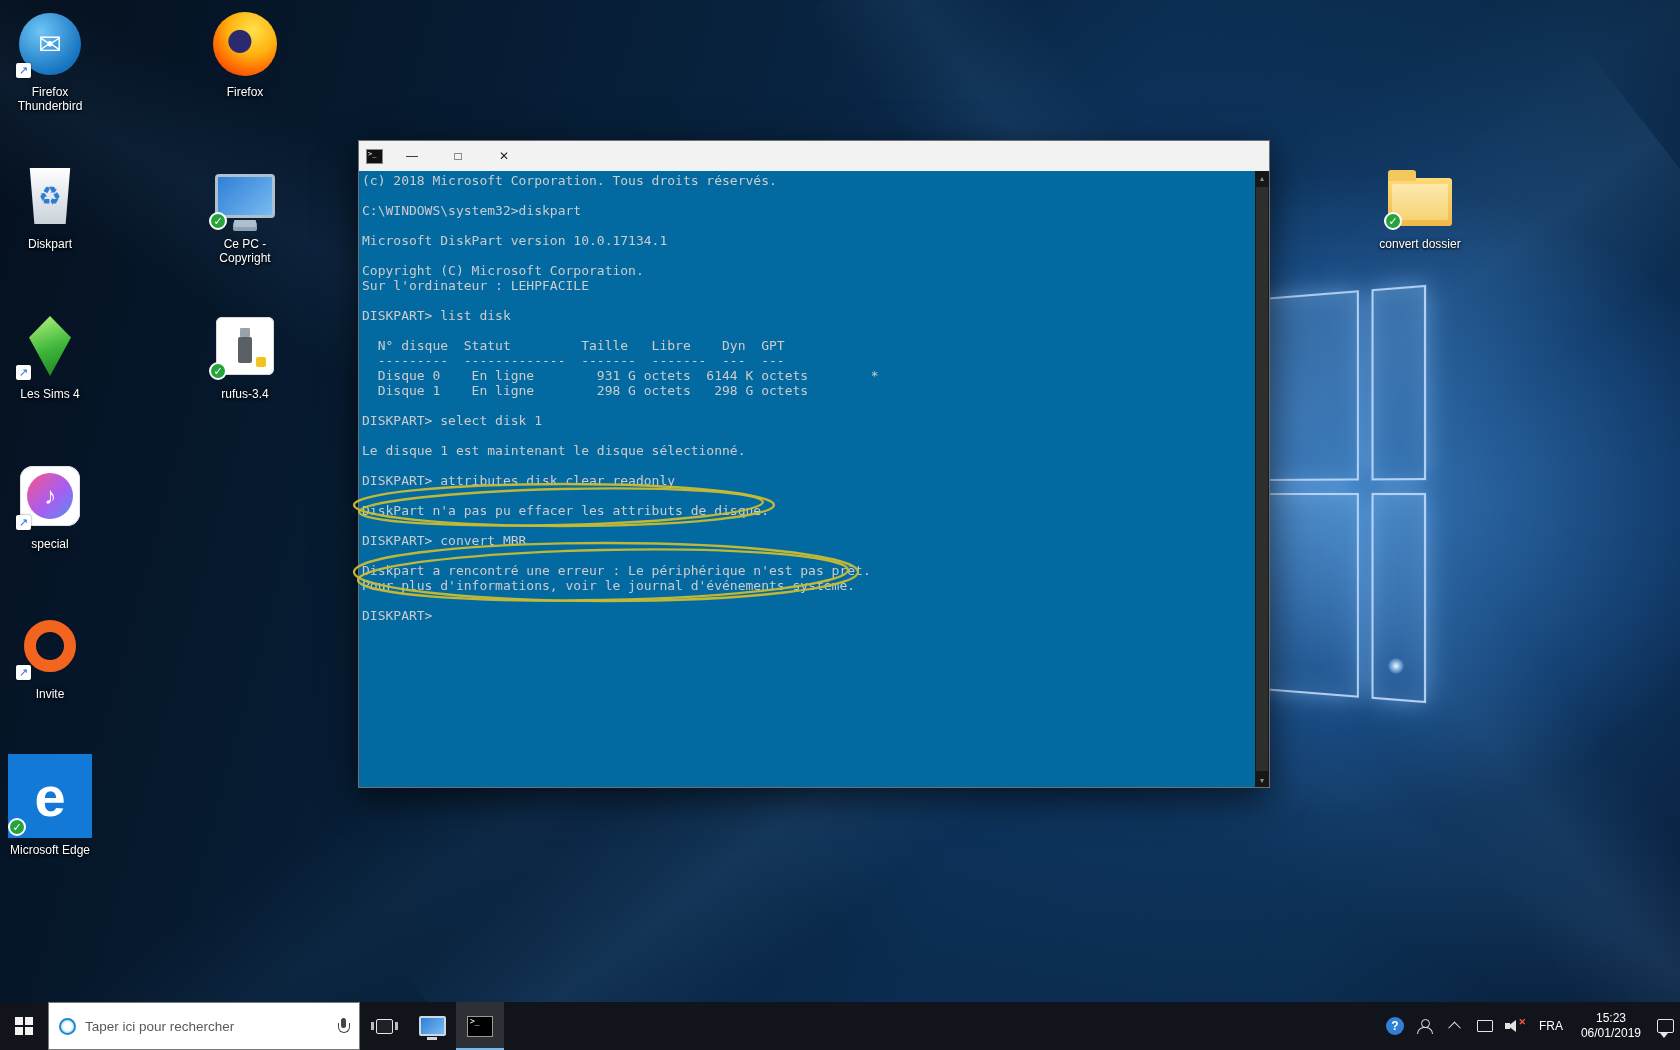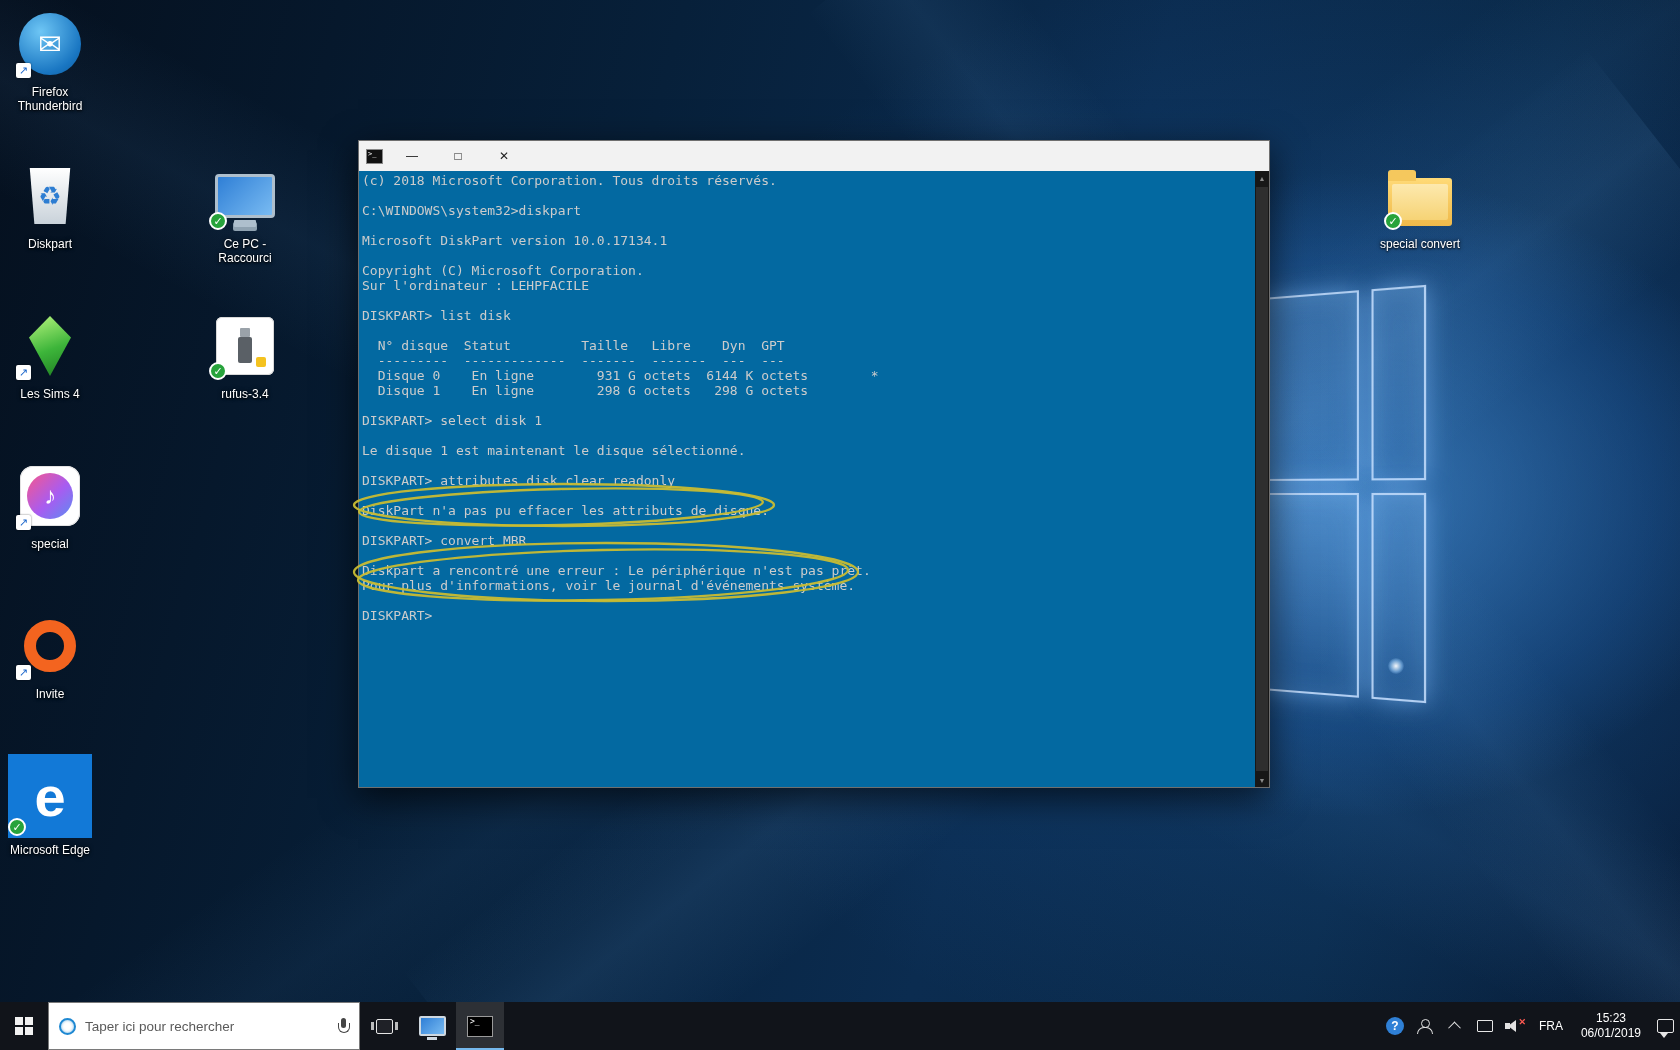--- a/index.html
+++ b/index.html
@@ -180,36 +180,42 @@
   <div class="dicon" style="left:2px;top:8px">
     <div class="art">
       <div class="art-thunderbird">
           <span>✉</span>
         </div>
       <span class="ov-shortcut">↗</span>
     </div>
     <div class="lbl">Firefox Thunderbird</div>
   </div>
 
+  <div class="dicon" style="left:197px;top:8px">
+    <div class="art">
+      <div class="art-firefox"></div>
+    </div>
+    <div class="lbl">Firefox</div>
+  </div>
 
   <div class="dicon" style="left:2px;top:160px">
     <div class="art">
       <div class="art-bin">
           <span>♻</span>
         </div>
     </div>
     <div class="lbl">Diskpart</div>
   </div>
 
   <div class="dicon" style="left:197px;top:160px">
     <div class="art">
       <div class="art-pc"></div>
       <span class="ov-check">✓</span>
     </div>
-    <div class="lbl">Ce PC - Raccourci</div>
+    <div class="lbl">Ce PC - Copyright</div>
   </div>
 
   <div class="dicon" style="left:2px;top:310px">
     <div class="art">
       <div class="art-sims"></div>
       <span class="ov-shortcut">↗</span>
     </div>
     <div class="lbl">Les Sims 4</div>
   </div>
 
@@ -251,21 +257,21 @@
       <span class="ov-check">✓</span>
     </div>
     <div class="lbl">Microsoft Edge</div>
   </div>
 
   <div class="dicon" style="left:1372px;top:160px">
     <div class="art">
       <div class="art-folder"></div>
       <span class="ov-check">✓</span>
     </div>
-    <div class="lbl">special convert</div>
+    <div class="lbl">convert dossier</div>
   </div>
 
   <div class="window">
     <div class="titlebar">
       <span class="cmd-mini">
           <span class="cmd-mini-t">&gt;_</span>
         </span>
       <span class="wbtn">
           <span>—</span>
         </span>

